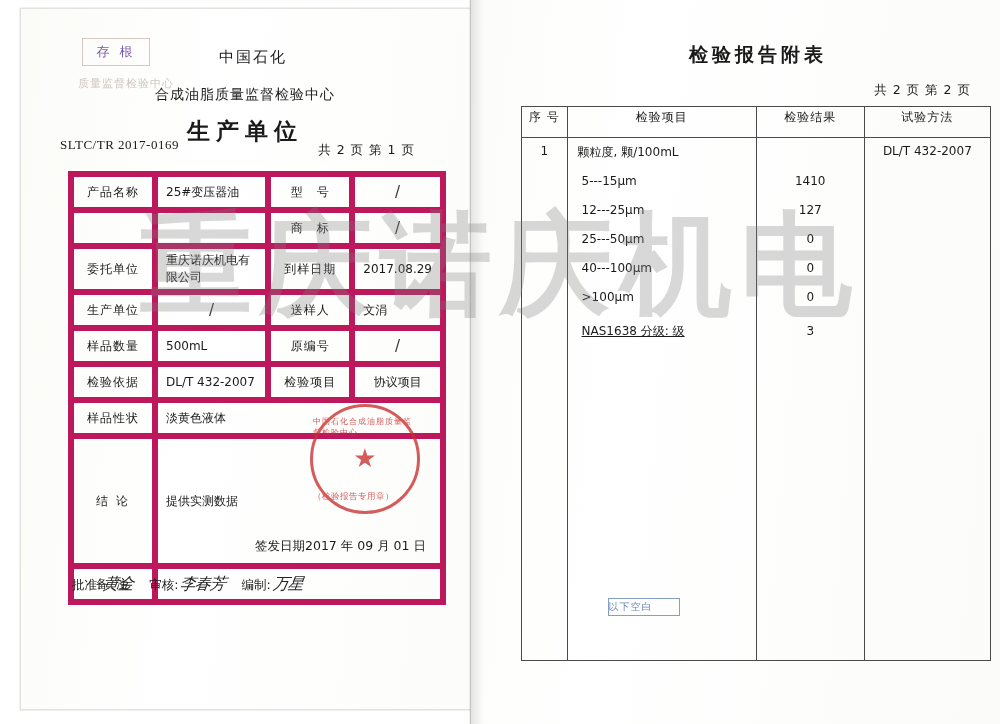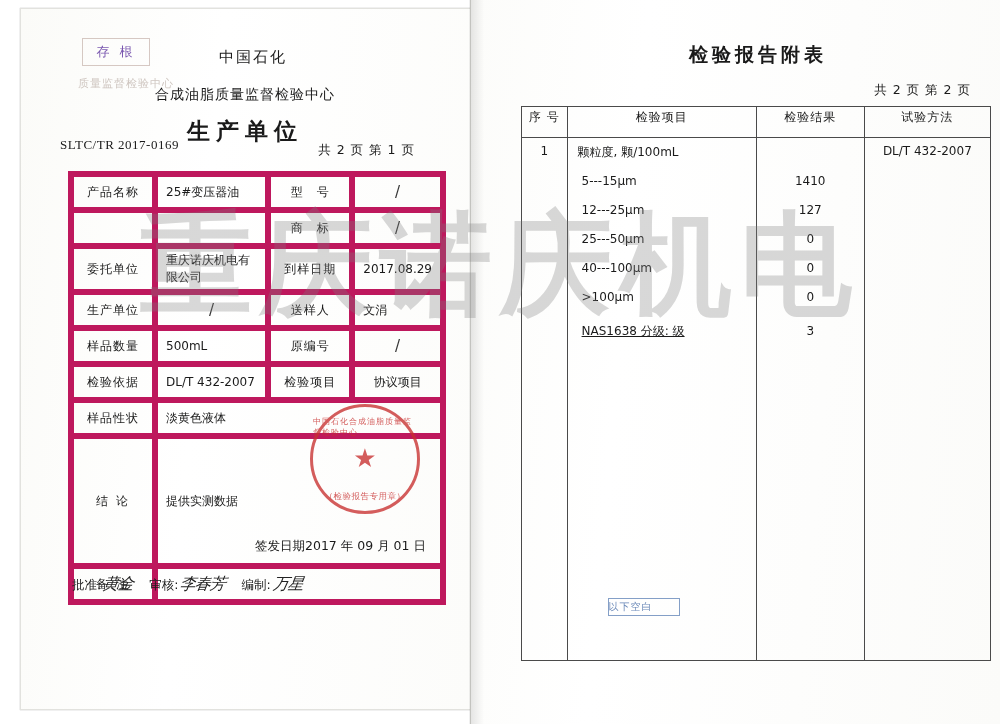--- a/index.html
+++ b/index.html
@@ -168,21 +168,20 @@
     position: absolute;
     left: 0; top: 9px; width: 104px;
     text-align: left;
     font-size: 8px;
     color: #c8302f;
     letter-spacing: 1px;
   }
   #seal .seal-bottom {
     position: absolute;
     left: 0; bottom: 8px; width: 104px;
-    text-align: center;
     font-size: 8.5px;
     color: #c8302f;
     letter-spacing: .5px;
   }
 
   
   #sig-row {
     position: absolute;
     left: 52px;
     top: 566px;

